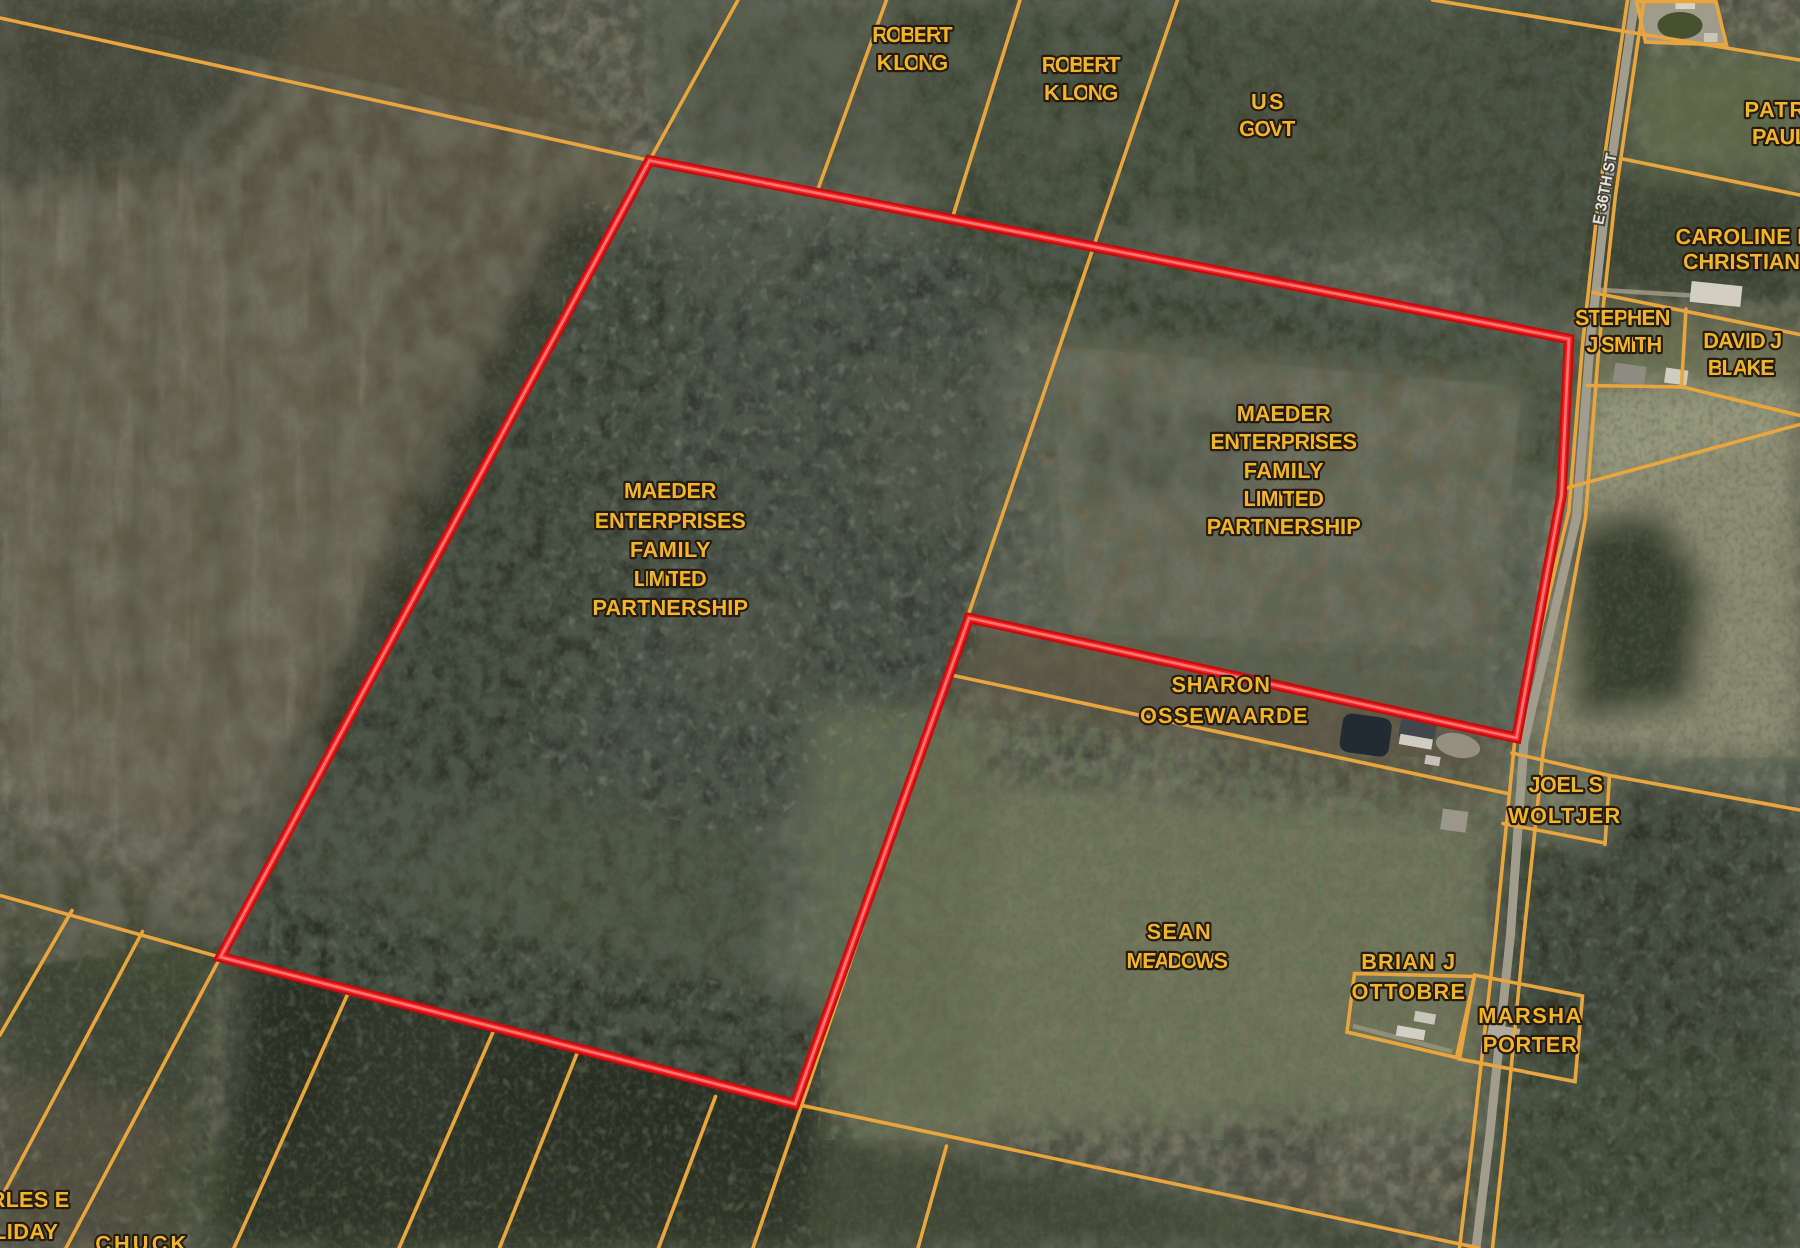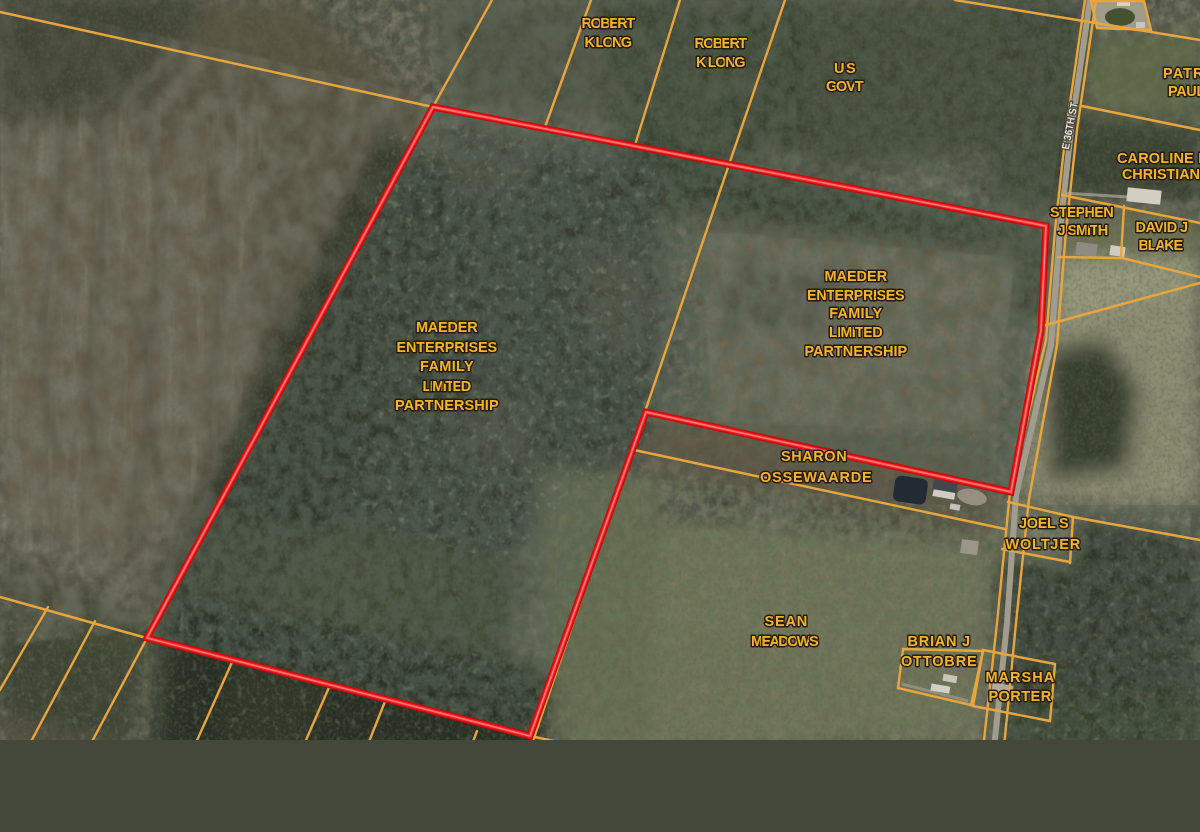--- a/index.html
+++ b/index.html
@@ -1,16 +1,16 @@
 <!DOCTYPE html>
 <html><head>
 <meta charset="utf-8">
 <style>
   html,body{margin:0;padding:0;background:#44483a;}
-  #map{width:1200px;height:740px;overflow:hidden;position:relative;}
+  #map{width:1200px;height:832px;overflow:hidden;position:relative;}
   text{font-family:"Liberation Sans",sans-serif;font-weight:bold;}
 </style>
 </head>
 <body>
 
 <div id="map">
 <svg width="1200" height="832" viewBox="0 0 1200 832" xmlns="http://www.w3.org/2000/svg">
 <defs>
   <filter id="blur18" x="-30%" y="-30%" width="160%" height="160%">
           <feGaussianBlur stdDeviation="18"></feGaussianBlur>

